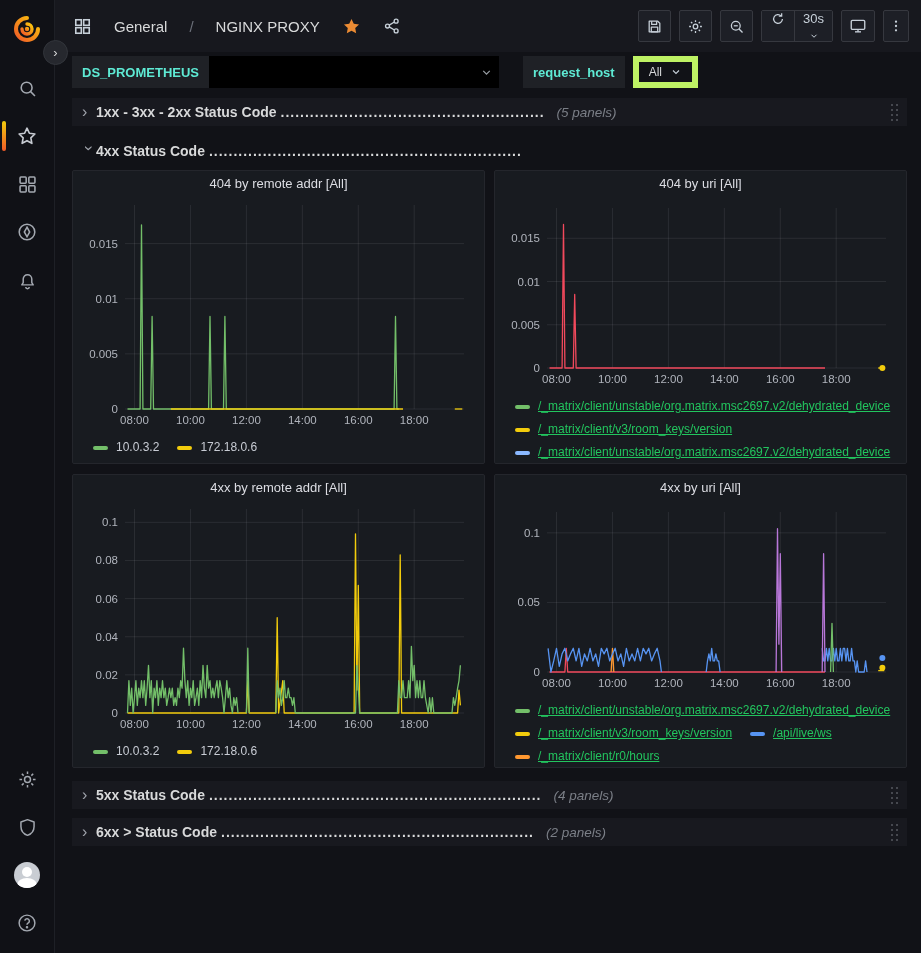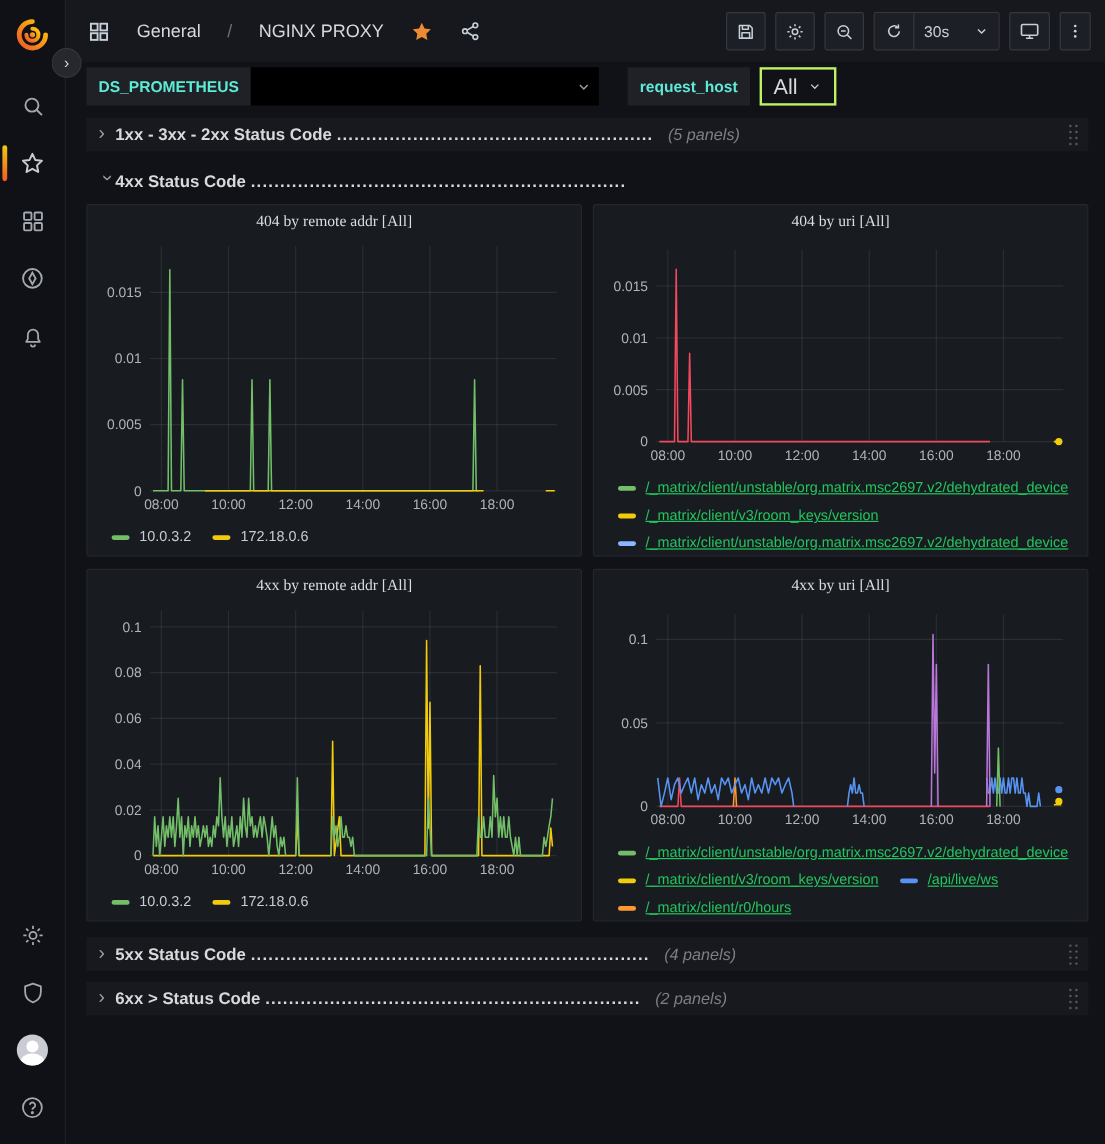--- a/index.html
+++ b/index.html
@@ -28,48 +28,48 @@
   .topbar { height:52px; background:#17181e; display:flex; align-items:center; padding:0 12px 0 18px; }
   .crumb { display:flex; align-items:center; gap:22px; }
   .crumb .bc-text { font-size:15px; color:#d8d9da; cursor:pointer; }
   .crumb .sep { color:#6c707a; font-size:15px; }
   .tb-right { margin-left:auto; display:flex; align-items:center; gap:8px; }
   .tb-btn { height:32px; min-width:32px; padding:0 7px; background:#1d1f26; border:1px solid #36383f;
             border-radius:2px; display:flex; align-items:center; justify-content:center; gap:6px; cursor:pointer;
             color:#c7d0d9; font-size:13px; }
   .tz { color:#ff9830; font-weight:700; font-size:12px; }
   .refresh-group { display:flex; height:32px; border:1px solid #36383f; border-radius:2px; overflow:hidden; }
-  .refresh-group .part { display:flex; align-items:center; padding:0 8px; gap:21px; background:#1d1f26; cursor:pointer; color:#c7d0d9; font-size:13px; }
+  .refresh-group .part { display:flex; align-items:center; padding:0 8px; gap:5px; background:#1d1f26; cursor:pointer; color:#c7d0d9; font-size:13px;flex-direction:column; }
   .refresh-group .part + .part { border-left:1px solid #36383f; }
 
   
   .varrow { height:40px; display:flex; align-items:center; gap:0px; padding:4px 16px 4px 17px; background:#111217; }
   .var-label { height:32px; display:flex; align-items:center; padding:0 10px; background:#1f2126;
                color:#5eead4; font-weight:700; font-size:13px; cursor:pointer; }
   .var-black { height:32px; width:290px; background:#000; display:flex; align-items:center; justify-content:flex-end;
                padding-right:6px; cursor:pointer; margin-right:24px; }
   .var-select { height:32px; display:flex; align-items:center; gap:8px; padding:0 10px; margin-left:8px;
-                border:2px solid #bef264; background:#111217; color:#d8d9da; font-size:18px; cursor:pointer; }
+                border:6px solid #bef264; background:#111217; color:#d8d9da; font-size:12px; cursor:pointer; }
 
   
   .dash { padding:6px 14px 0 17px; }
   .rowstrip { height:28px; display:flex; align-items:center; background:#18191f; padding:0 8px 0 10px; cursor:pointer; }
   .rowhead-open { height:26px; display:flex; align-items:center; padding:0 8px 0 10px; margin-top:12px; cursor:pointer; }
   .chev { color:#9fa3ab; font-size:16px; width:14px; display:inline-block; }
   .chev.down { transform:rotate(90deg); transform-origin:45% 55%; }
   .row-title { font-weight:700; font-size:14px; color:#d8d9da; white-space:nowrap; }
   .row-dots { font-weight:700; font-size:14px; color:#d8d9da; letter-spacing:1px; margin-left:4px; white-space:nowrap; overflow:hidden; }
   .row-count { font-style:italic; color:#7b7f87; font-size:13.5px; margin-left:12px; white-space:nowrap; }
   .drag { margin-left:auto; display:grid; grid-template-columns:repeat(2,5px); cursor:grab; }
   .drag i { width:2px; height:2px; border-radius:50%; background:#565960; margin:1.5px; }
 
   .panels { display:grid; grid-template-columns:1fr 1fr; gap:10px 9px; margin-top:6px; }
   .panel { height:294px; background:#181b20; border:1px solid #24262c; border-radius:2px;
            padding:5px 6px 4px 6px; display:flex; flex-direction:column; overflow:hidden; }
-  .panel-title { height:24px; text-align:center; font-size:13px; font-weight:500; color:#dcdde3; cursor:pointer;font-family:Liberation Serif, serif; }
+  .panel-title { height:24px; text-align:center; font-size:13px; font-weight:500; color:#dcdde3; cursor:pointer; }
   .chart { width:100%; }
   .legend-row { display:flex; gap:18px; padding:4px 0 0 14px; font-size:12px; color:#c8ccd4; }
   .legend-wrap { flex:1; overflow:hidden; display:flex; flex-wrap:wrap; column-gap:18px; align-content:flex-start;
                  padding:4px 0 0 14px; font-size:12px; color:#22c55e;text-decoration:underline; }
   .lg-item { display:inline-flex; align-items:center; white-space:nowrap; line-height:23px; cursor:pointer; }
   .lg-item i { width:15px; height:4px; border-radius:2px; margin-right:8px; flex:0 0 auto; }
 
   svg text { font-family:"Liberation Sans",sans-serif; }
 </style>
 </head>

